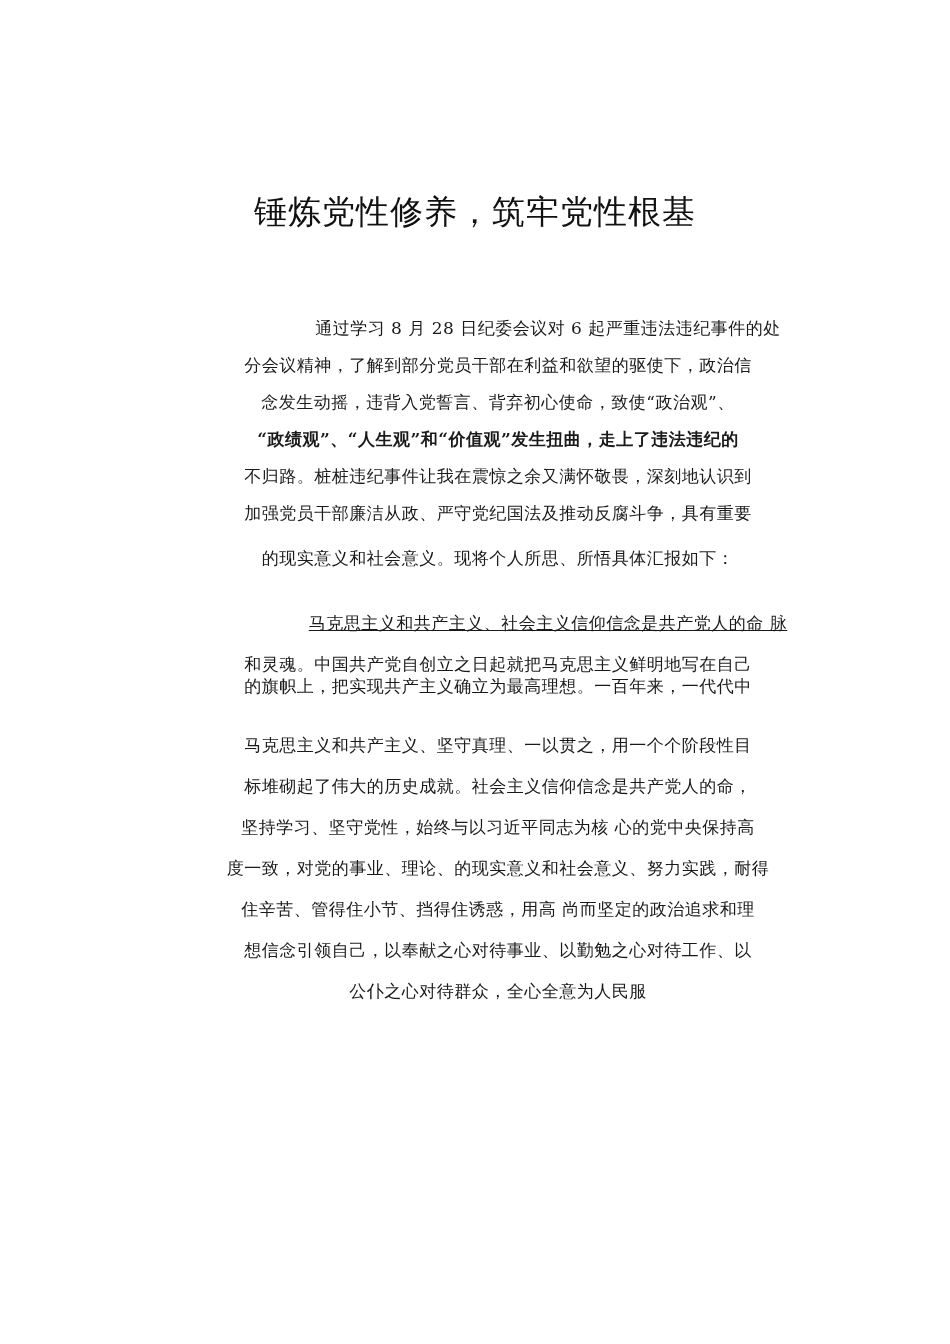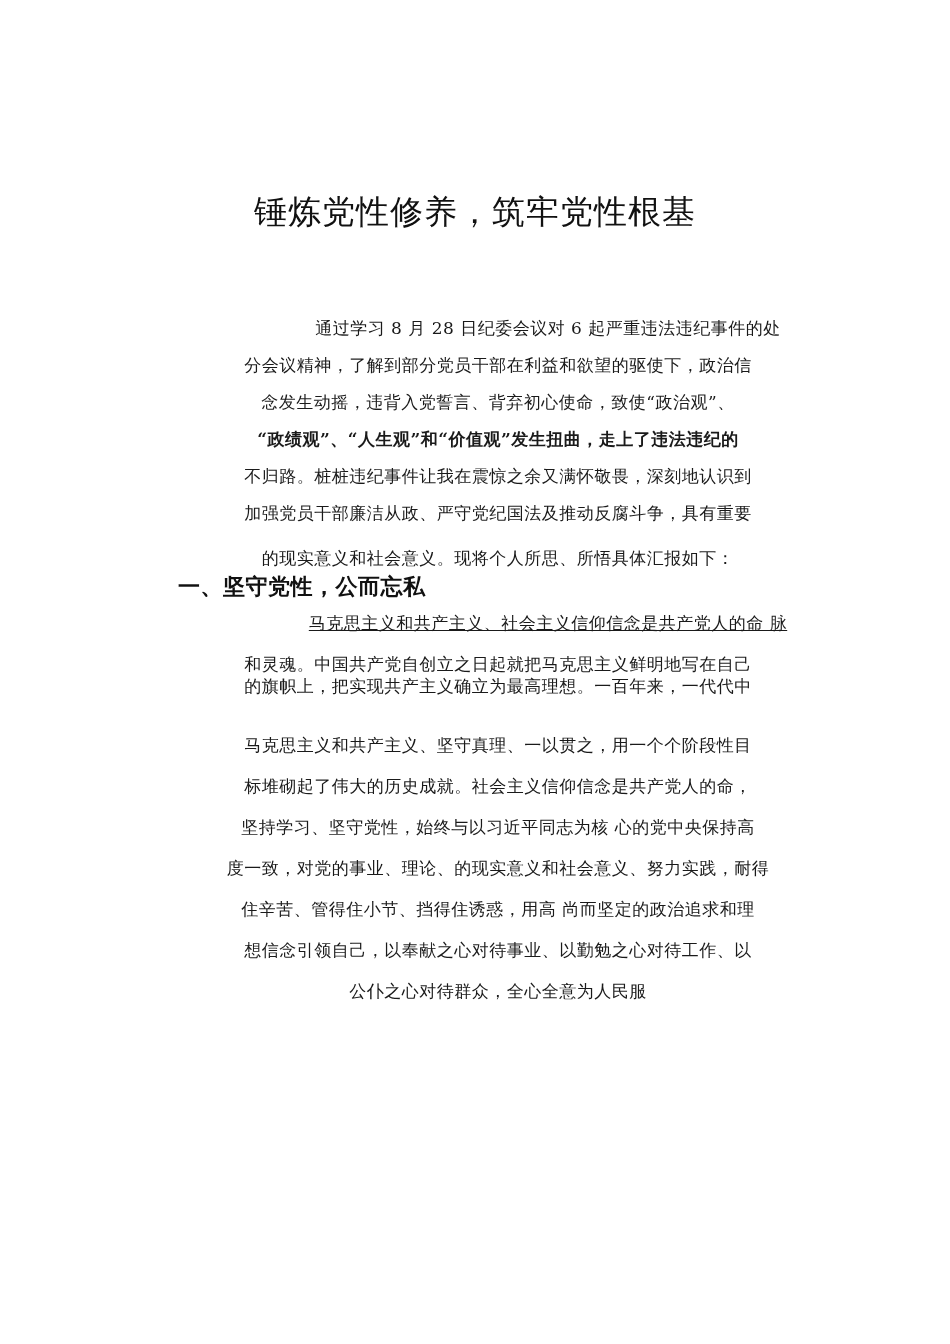--- a/index.html
+++ b/index.html
@@ -70,21 +70,20 @@
   <div>
     <div class="line indent" style="top:313px;">通过学习 8 月 28 日纪委会议对 6 起严重违法违纪事件的处</div>
     <div class="line" style="top:350px;">分会议精神，了解到部分党员干部在利益和欲望的驱使下，政治信</div>
     <div class="line" style="top:387px;">念发生动摇，违背入党誓言、背弃初心使命，致使“政治观”、</div>
     <div class="line" style="top:424px;font-weight:bold;">“政绩观”、“人生观”和“价值观”发生扭曲，走上了违法违纪的</div>
     <div class="line" style="top:461px;">不归路。桩桩违纪事件让我在震惊之余又满怀敬畏，深刻地认识到</div>
     <div class="line" style="top:498px;">加强党员干部廉洁从政、严守党纪国法及推动反腐斗争，具有重要</div>
     <div class="line" style="top:535px;margin-top:8px;">的现实意义和社会意义。现将个人所思、所悟具体汇报如下：</div>
   </div>
 
-  <div class="heading" style="top:572px;">一、坚守党性，公而忘私</div>
 
   <div>
     <div class="line indent" style="top:608px;text-decoration:underline;">马克思主义和共产主义、社会主义信仰信念是共产党人的命 脉</div>
     <div class="line" style="top:649px;">和灵魂。中国共产党自创立之日起就把马克思主义鲜明地写在自己</div>
     <div class="line" style="top:671px;">的旗帜上，把实现共产主义确立为最高理想。一百年来，一代代中</div>
     <div class="line" style="top:730px;">马克思主义和共产主义、坚守真理、一以贯之，用一个个阶段性目</div>
     <div class="line" style="top:771px;">标堆砌起了伟大的历史成就。社会主义信仰信念是共产党人的命，</div>
     <div class="line" style="top:812px;">坚持学习、坚守党性，始终与以习近平同志为核 心的党中央保持高</div>
     <div class="line" style="top:853px;">度一致，对党的事业、理论、的现实意义和社会意义、努力实践，耐得</div>
     <div class="line" style="top:894px;">住辛苦、管得住小节、挡得住诱惑，用高 尚而坚定的政治追求和理</div>

